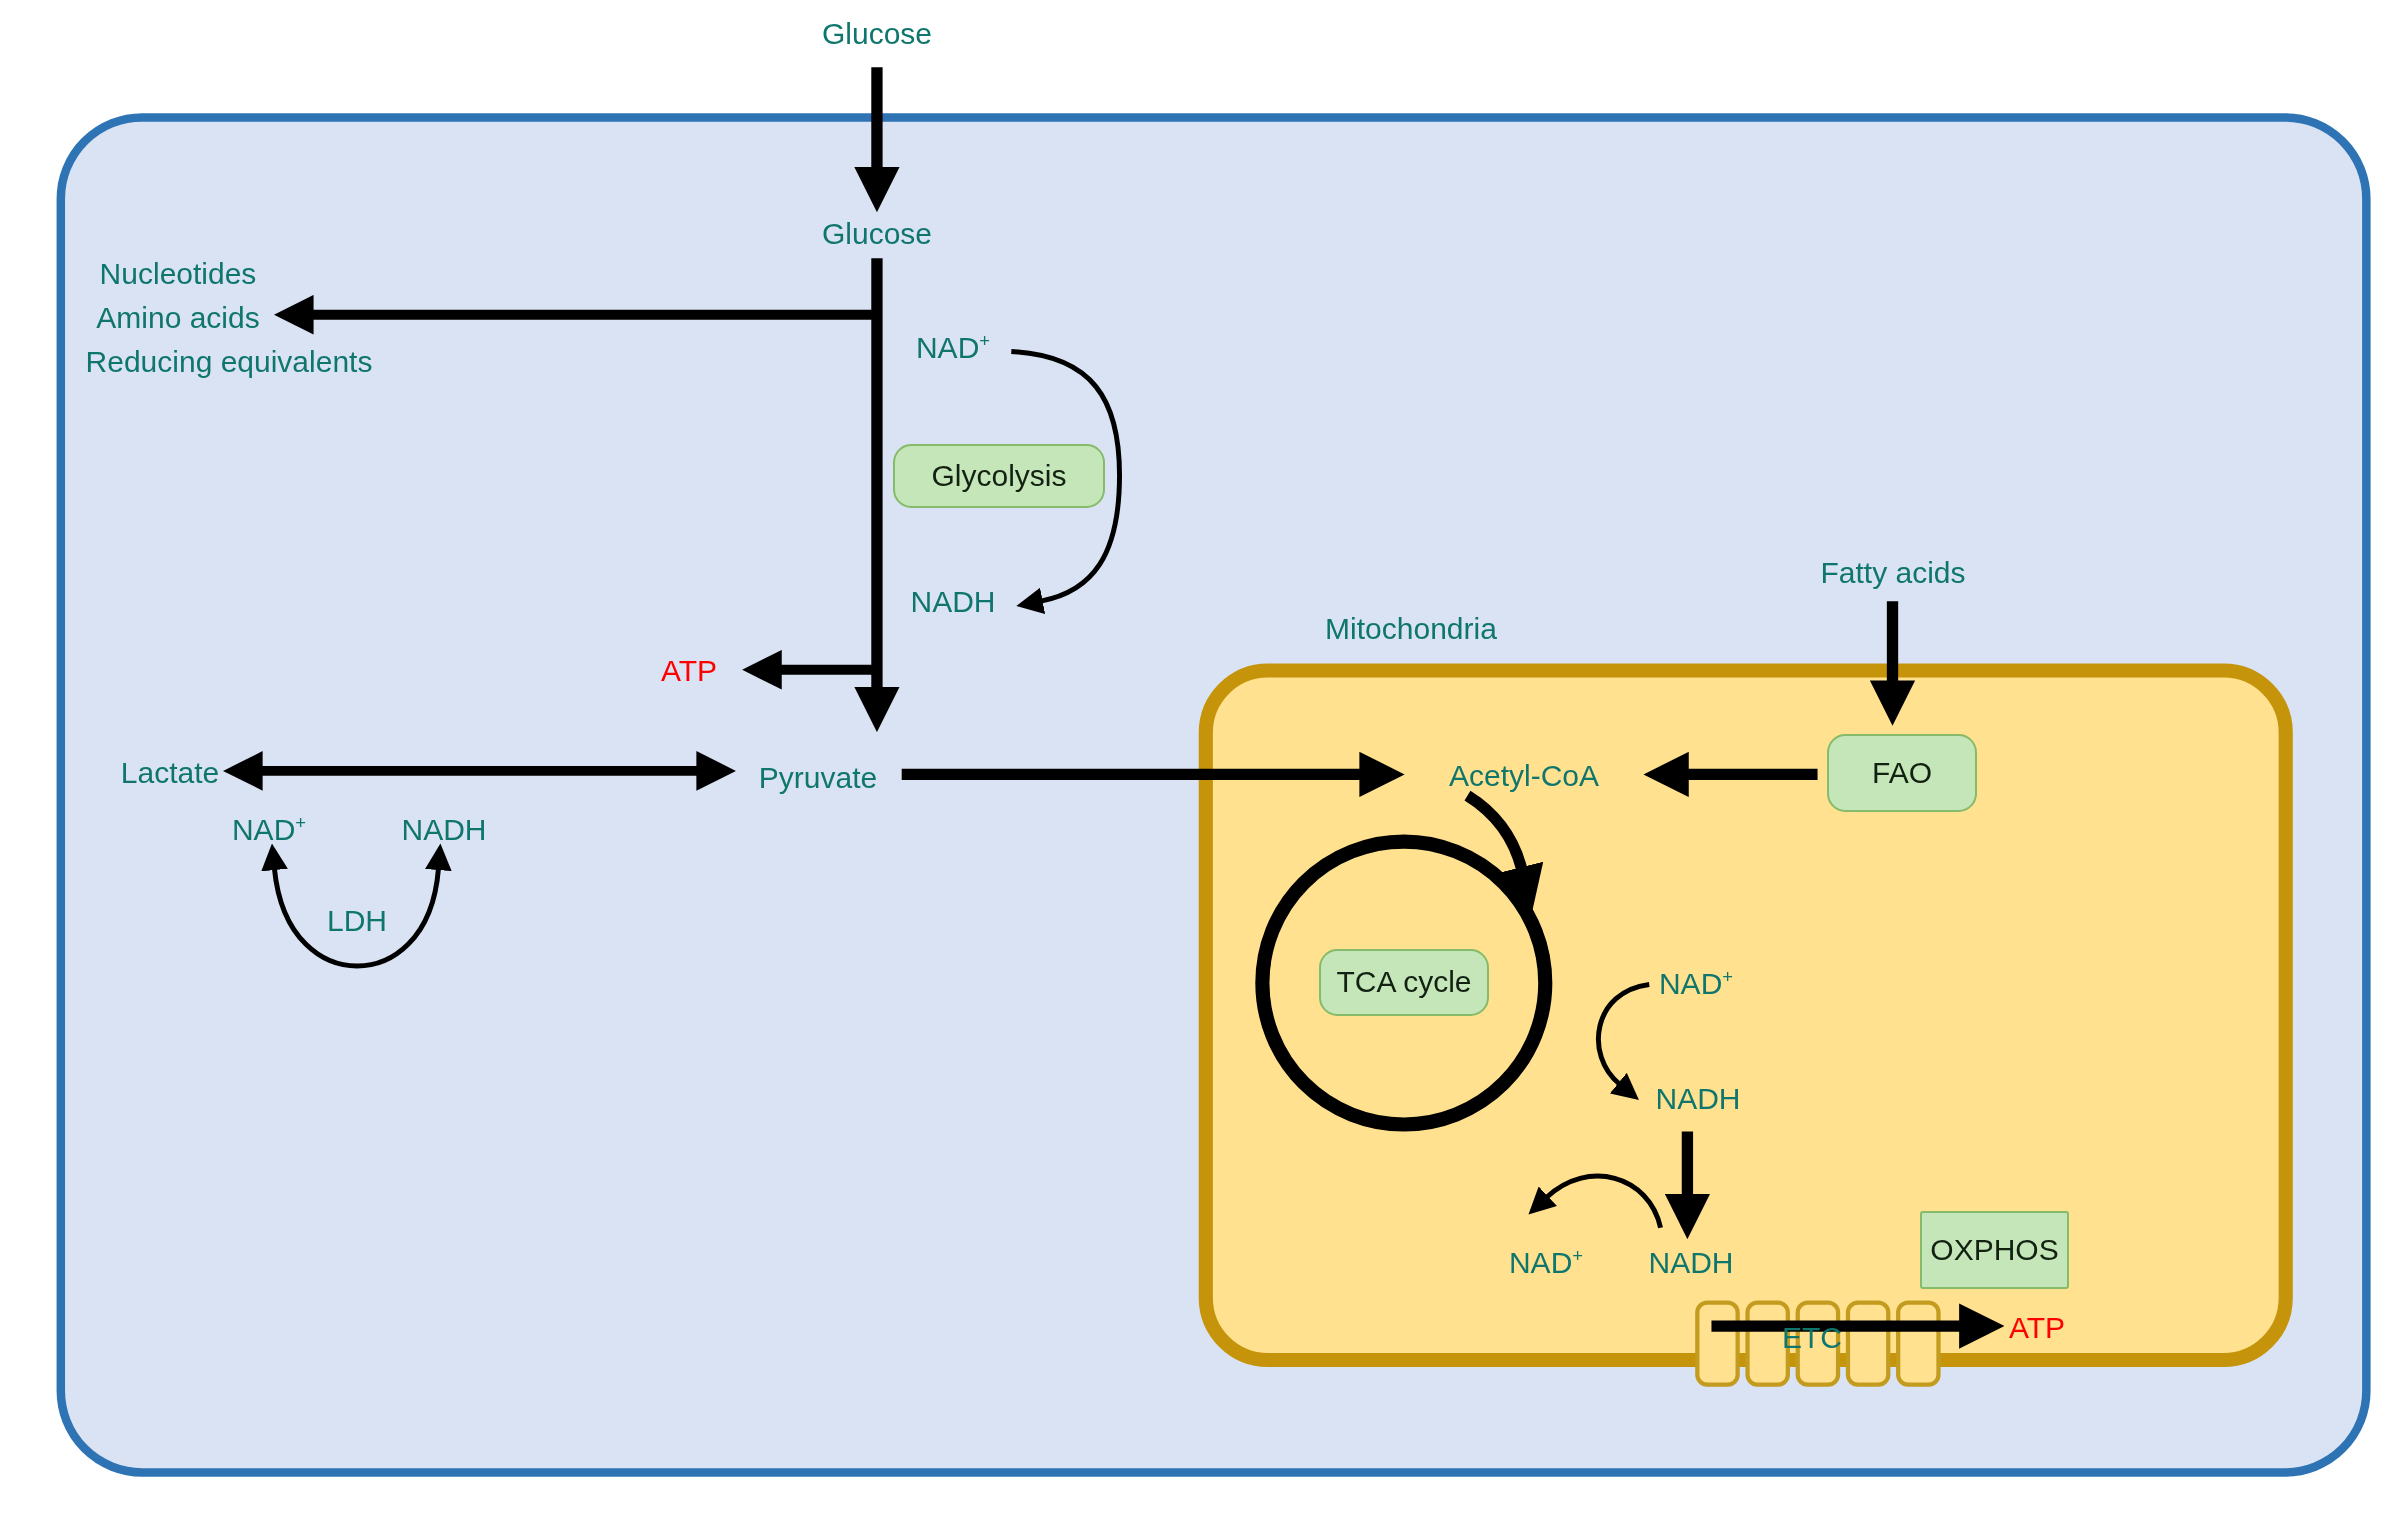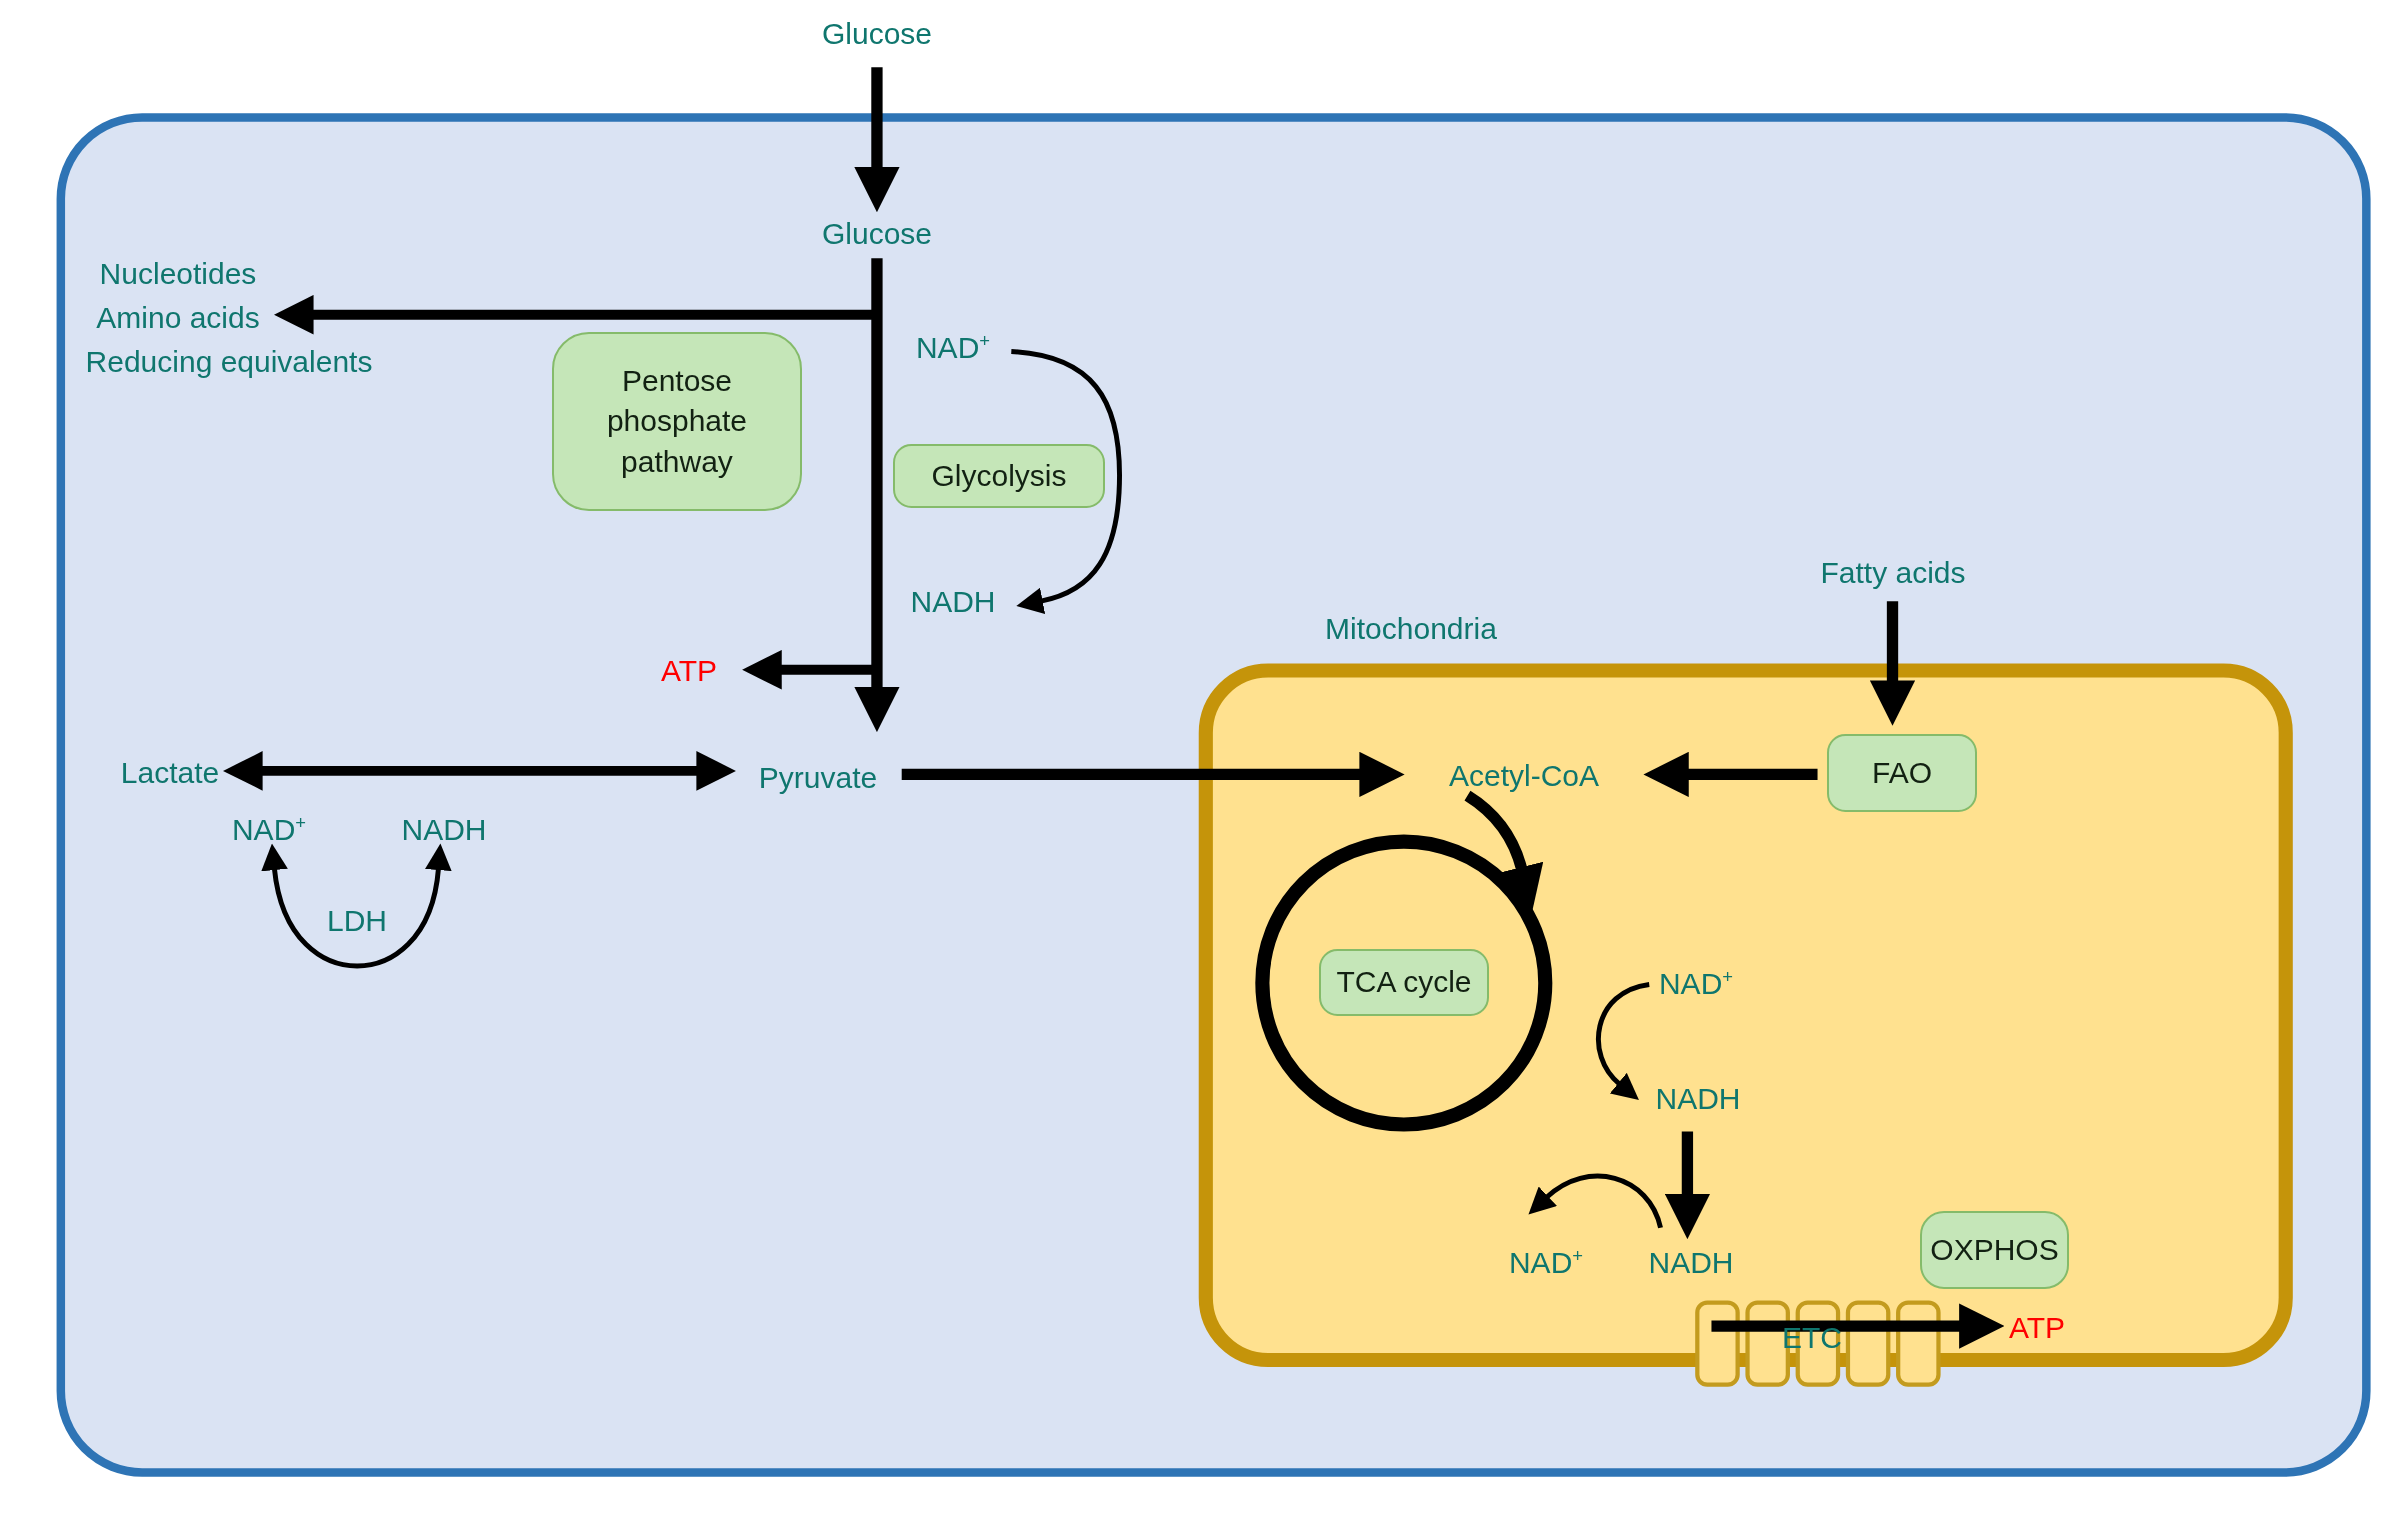--- a/index.html
+++ b/index.html
@@ -79,37 +79,30 @@
     <path class="arr16" d="M1275 1095 H1926" marker-end="url(#mB)"></path>
     <path class="arr16" d="M2570 1095 H2384" marker-end="url(#mB)"></path>
     <path class="arr16" d="M2676 850 V966" marker-end="url(#mB)"></path>
     <path class="arr16" d="M2075 1125 Q2135 1162 2152 1230" marker-end="url(#mB)"></path>
     <path class="arr7" d="M2332 1392 C2252 1402 2240 1492 2290 1533" marker-end="url(#mS)"></path>
     <path class="arr16" d="M2386 1600 V1692" marker-end="url(#mB)"></path>
     <path class="arr7" d="M2348 1736 C2332 1662 2245 1638 2187 1693" marker-end="url(#mS)"></path>
     <path class="arr16" d="M2420 1875 H2774" marker-end="url(#mB)"></path>
   </svg>
 
-  <div class="gbox" style="left:552px;top:332px;width:250px;height:179px;border-radius:37px;">
-    <div>
-      <div>Pentose</div>
-      <div>phosphate</div>
-      <div>pathway</div>
-    </div>
-  </div>
   <div class="gbox" style="left:893px;top:444px;width:212px;height:64px;border-radius:18.4px;">
     <span>Glycolysis</span>
   </div>
   <div class="gbox" style="left:1827px;top:734px;width:150px;height:78px;border-radius:18.4px;">
     <span>FAO</span>
   </div>
   <div class="gbox" style="left:1319px;top:949px;width:170px;height:67px;border-radius:18.4px;">
     <span>TCA cycle</span>
   </div>
-  <div class="gbox" style="left:1920px;top:1211px;width:149px;height:78px;border-radius:24px;">
+  <div class="gbox" style="left:1920px;top:1211px;width:149px;height:78px;border-radius:3px;">
     <span>OXPHOS</span>
   </div>
 
   <div class="lbl" style="left:877px;top:33px;">Glucose</div>
   <div class="lbl" style="left:877px;top:233px;">Glucose</div>
 
   <div class="lbl" style="left:178px;top:273px;">Nucleotides</div>
   <div class="lbl" style="left:178px;top:317px;">Amino acids</div>
   <div class="lbl" style="left:185px;top:361px;margin-left:44px;">Reducing equivalents</div>
 

